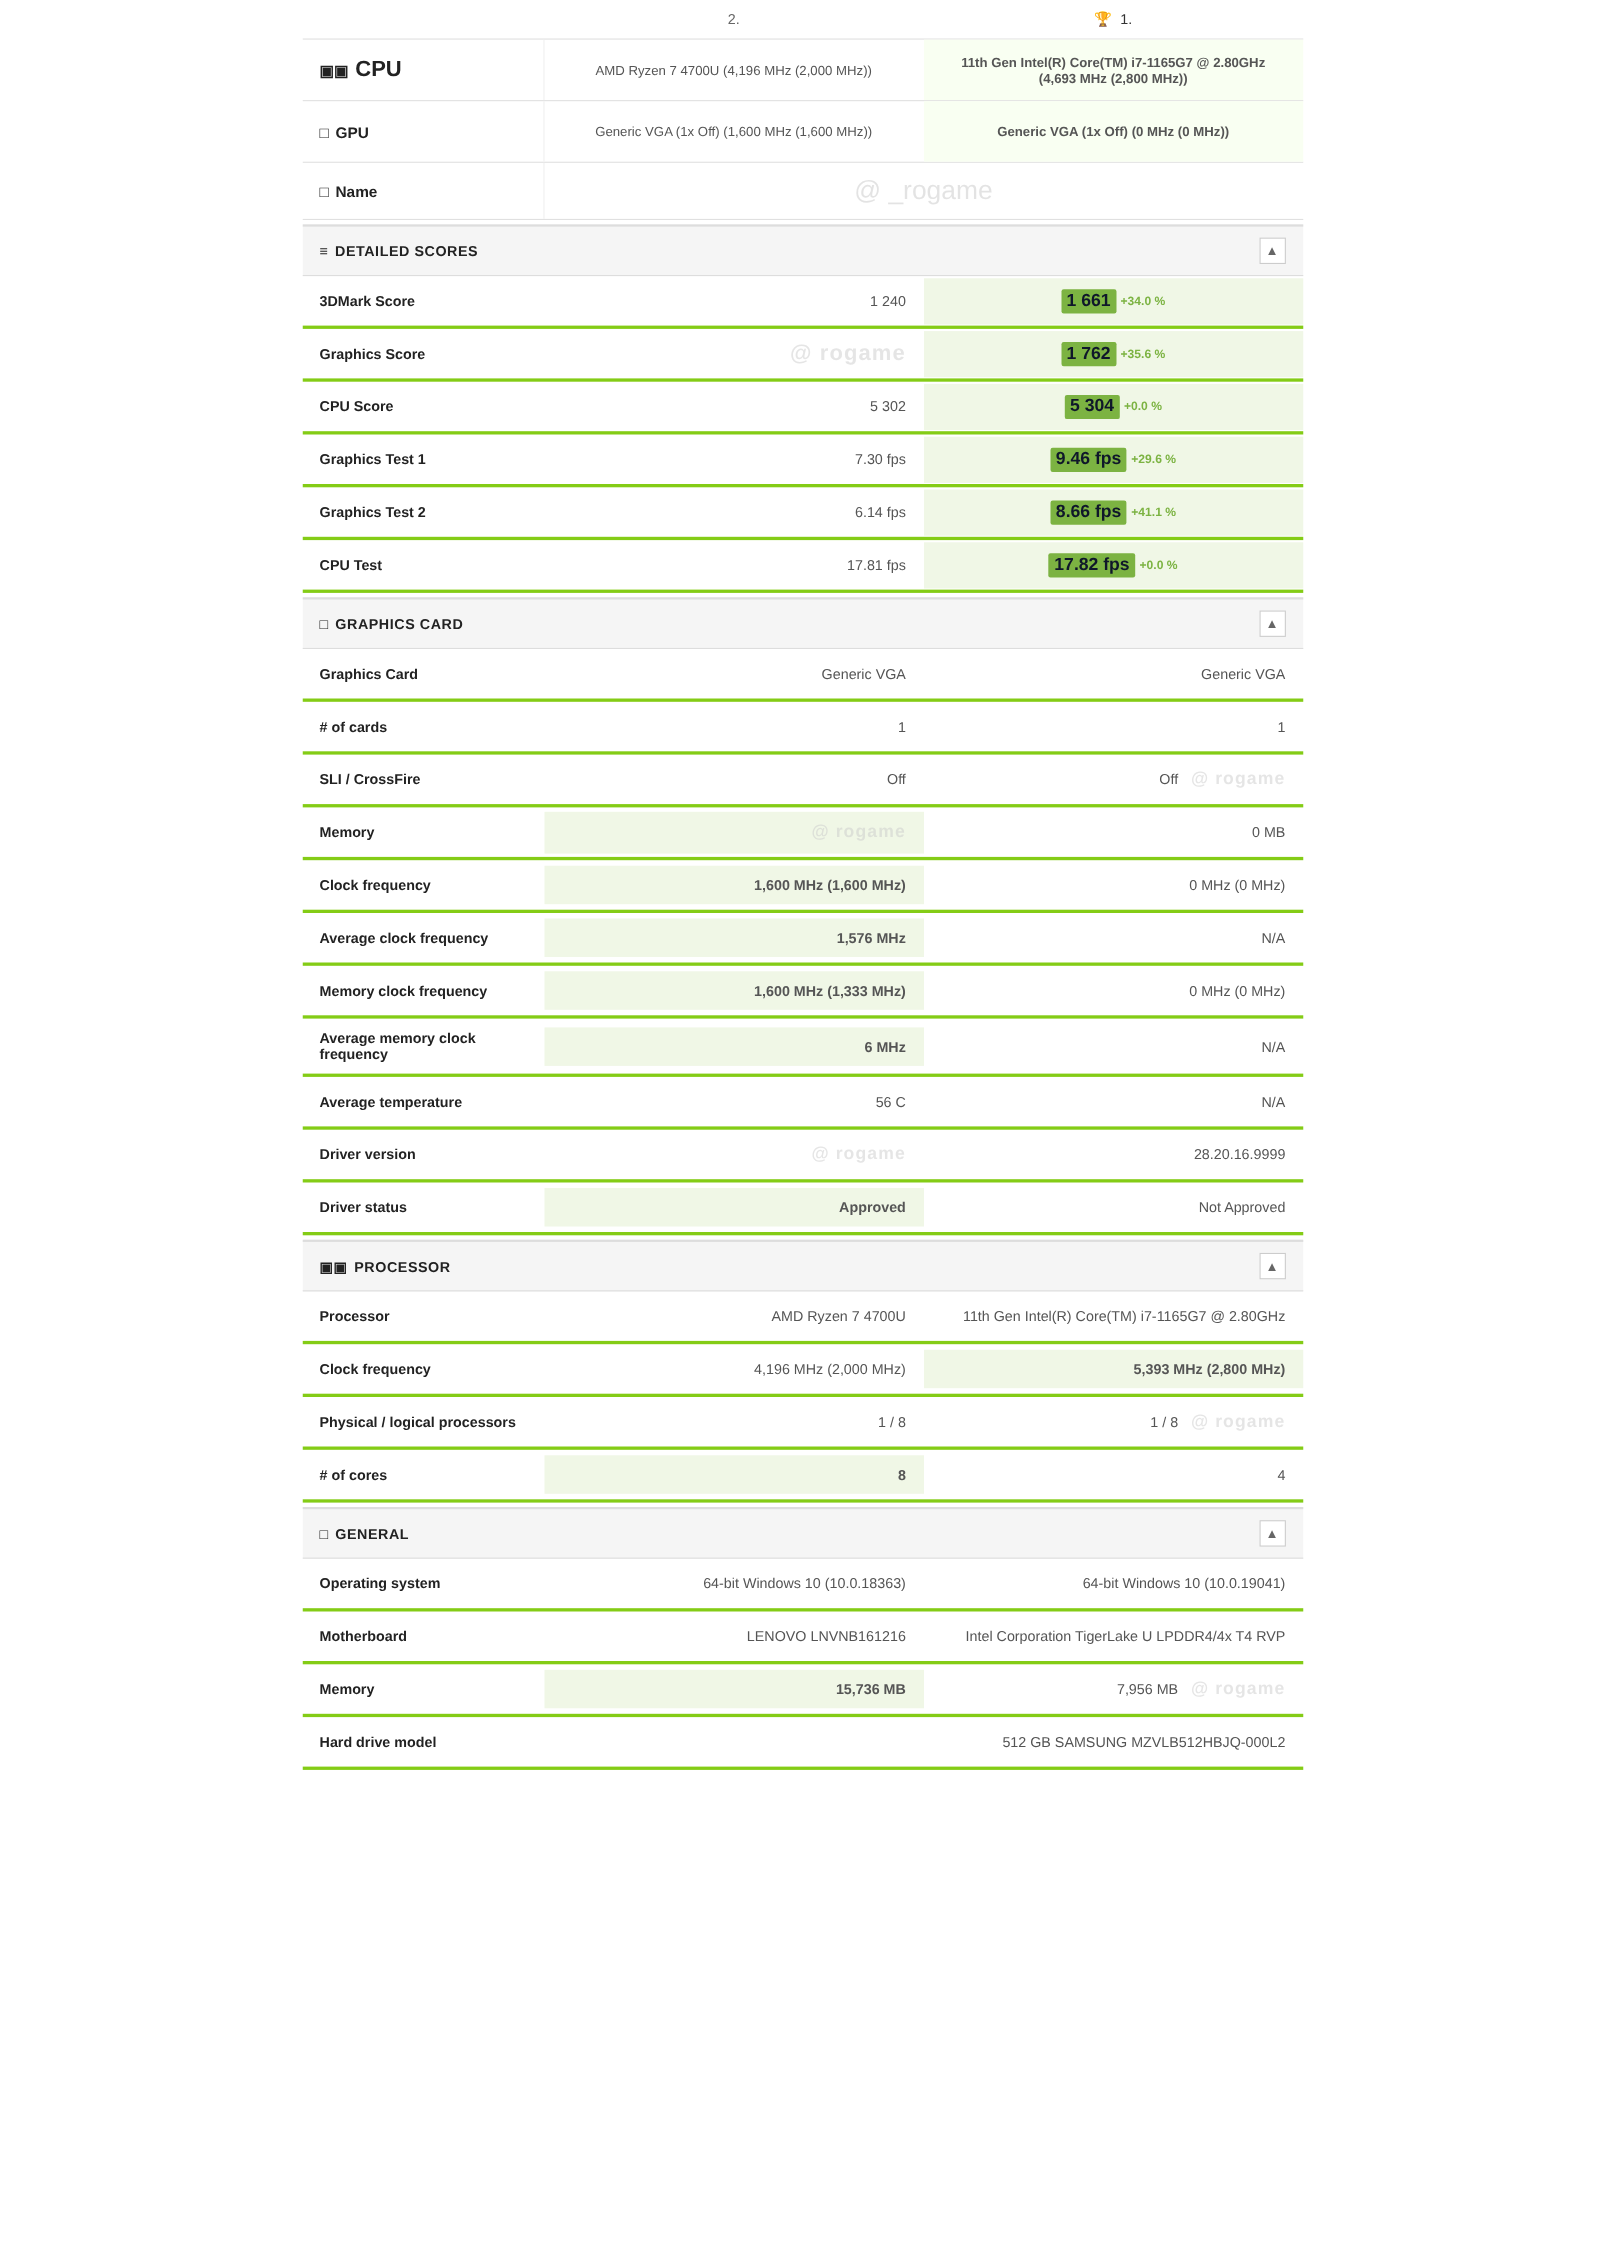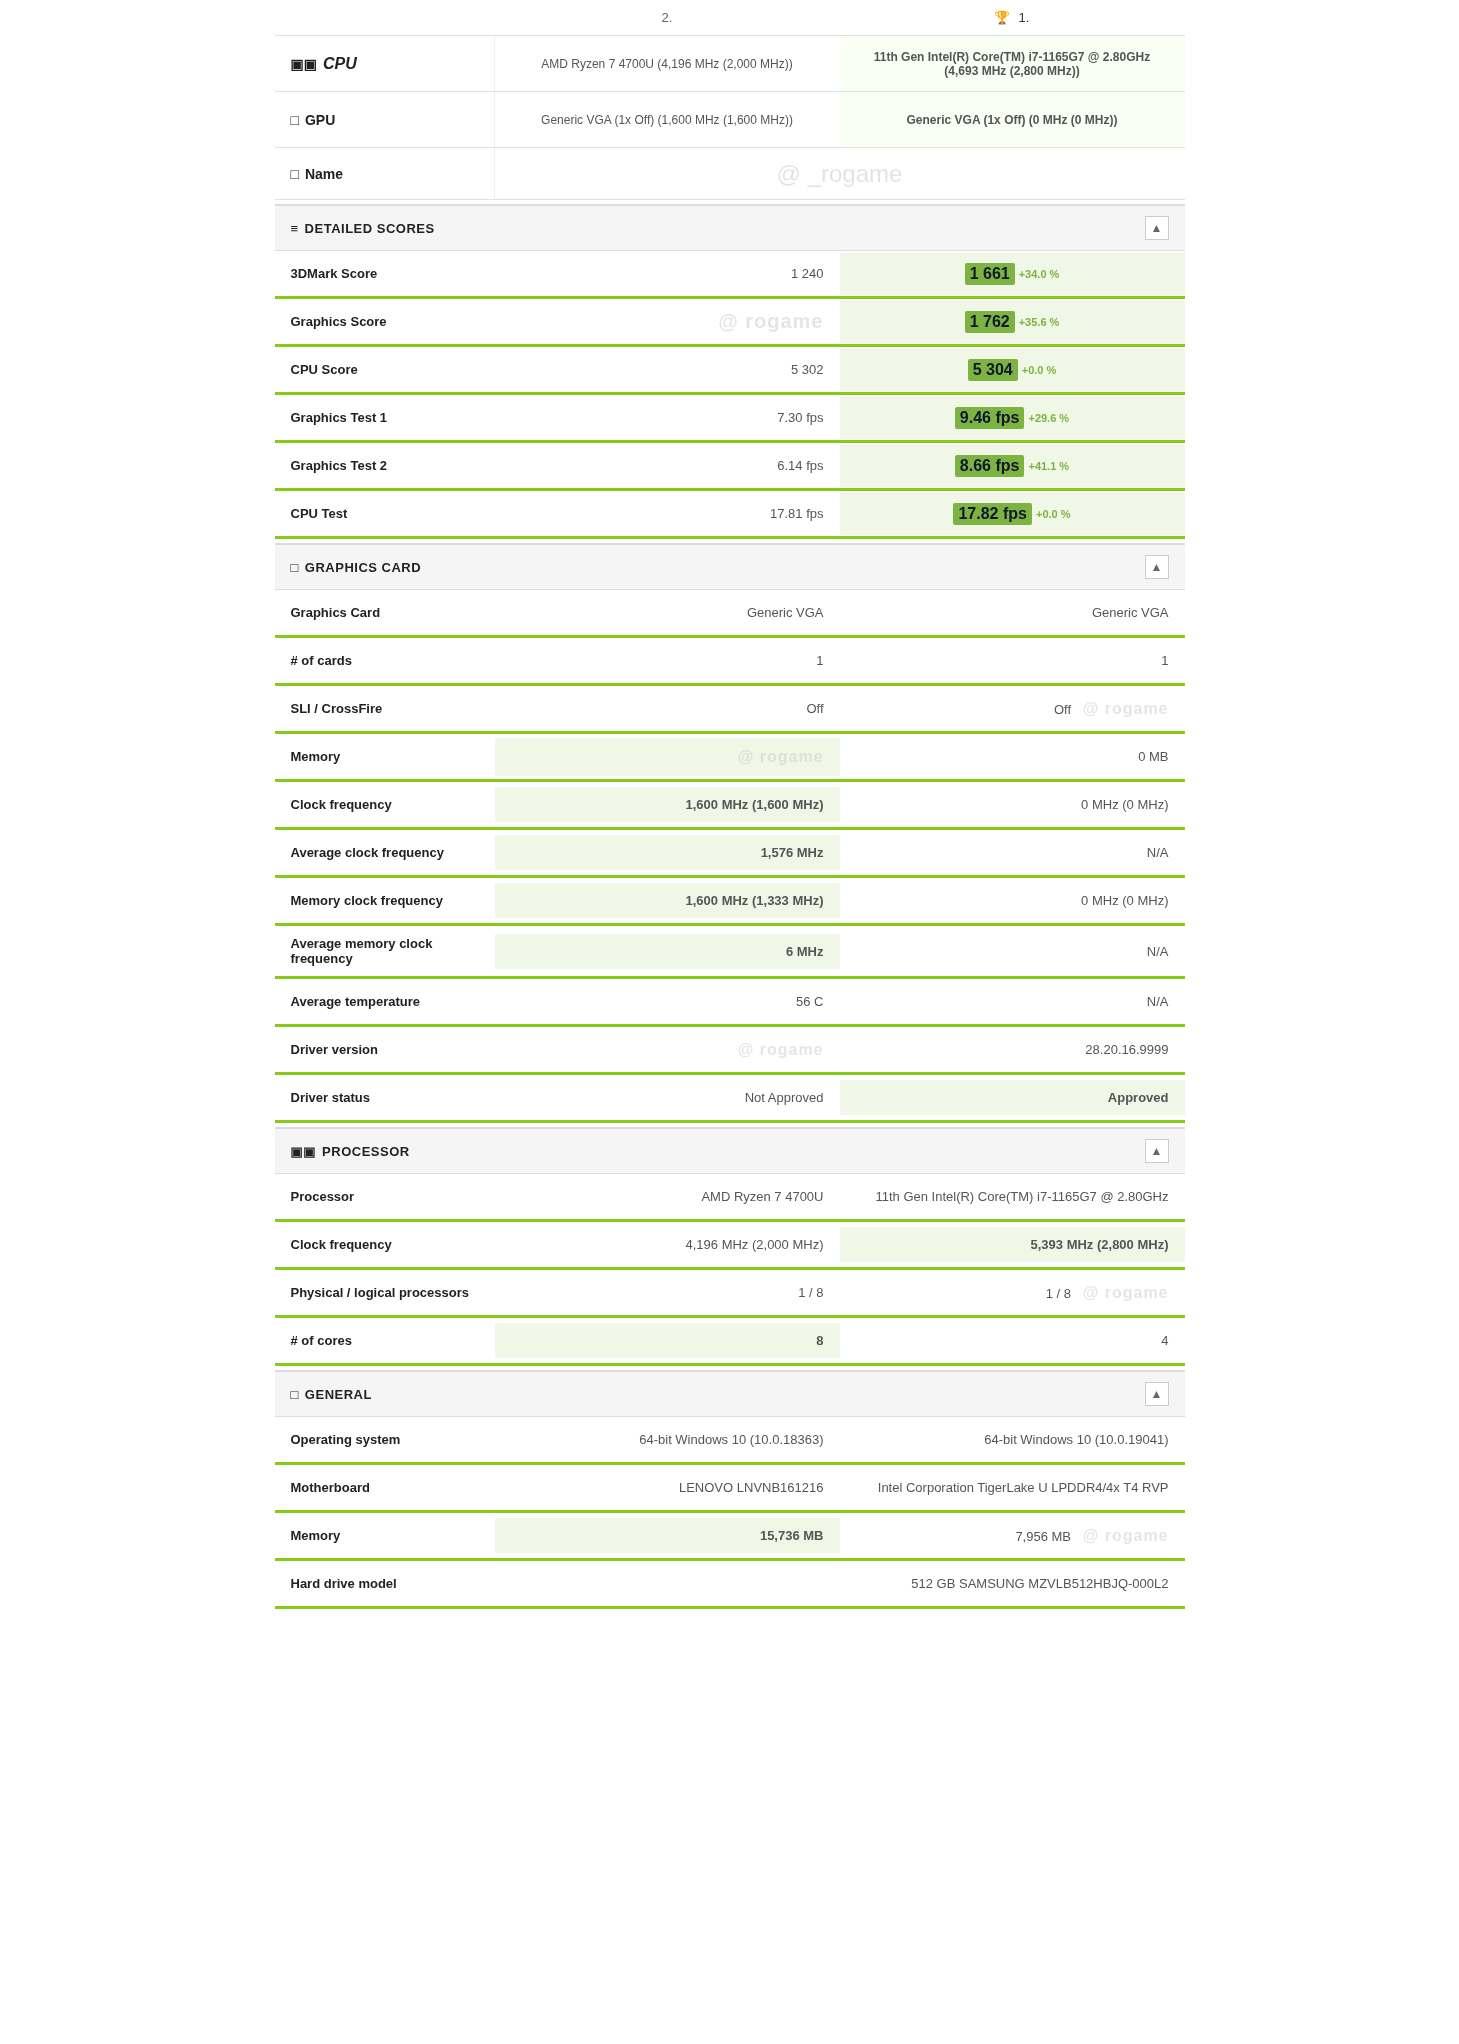--- a/index.html
+++ b/index.html
@@ -169,21 +169,21 @@
   </div>
   <div class="col winner">
     <span class="trophy-icon">🏆</span>
     <span>1.</span>
   </div>
 </div>
 
 <div class="top-info-row">
   <div class="label-col">
     <span style="font-size:14px;">▣▣</span>
-    <span style="font-weight:800;font-size:16px;font-style:italic;">CPU</span>
+    <span style="font-weight:800;font-size:20px;">CPU</span>
   </div>
   <div class="val-col">
     <span>AMD Ryzen 7 4700U (4,196 MHz (2,000 MHz))</span>
   </div>
   <div class="val-col right-val">
     <span>11th Gen Intel(R) Core(TM) i7-1165G7 @ 2.80GHz (4,693 MHz (2,800 MHz))</span>
   </div>
 </div>
 
 <div class="top-info-row">
@@ -334,22 +334,22 @@
       <div class="val-col">56 C</div>
       <div class="val-col">N/A</div>
     </div>
     <div class="row">
       <div class="label-col">Driver version</div>
       <div class="val-col"><span class="watermark" style="font-size:16px;">@ rogame</span></div>
       <div class="val-col">28.20.16.9999</div>
     </div>
     <div class="row">
       <div class="label-col">Driver status</div>
+      <div class="val-col winner-col">Approved</div>
       <div class="val-col">Not Approved</div>
-      <div class="val-col winner-col">Approved</div>
     </div>
   </div>
 
 <div class="section-header">
   <div class="section-title">
     <span>▣▣</span>
     <span>PROCESSOR</span>
   </div>
   <button class="collapse-btn">▲</button>
 </div>

